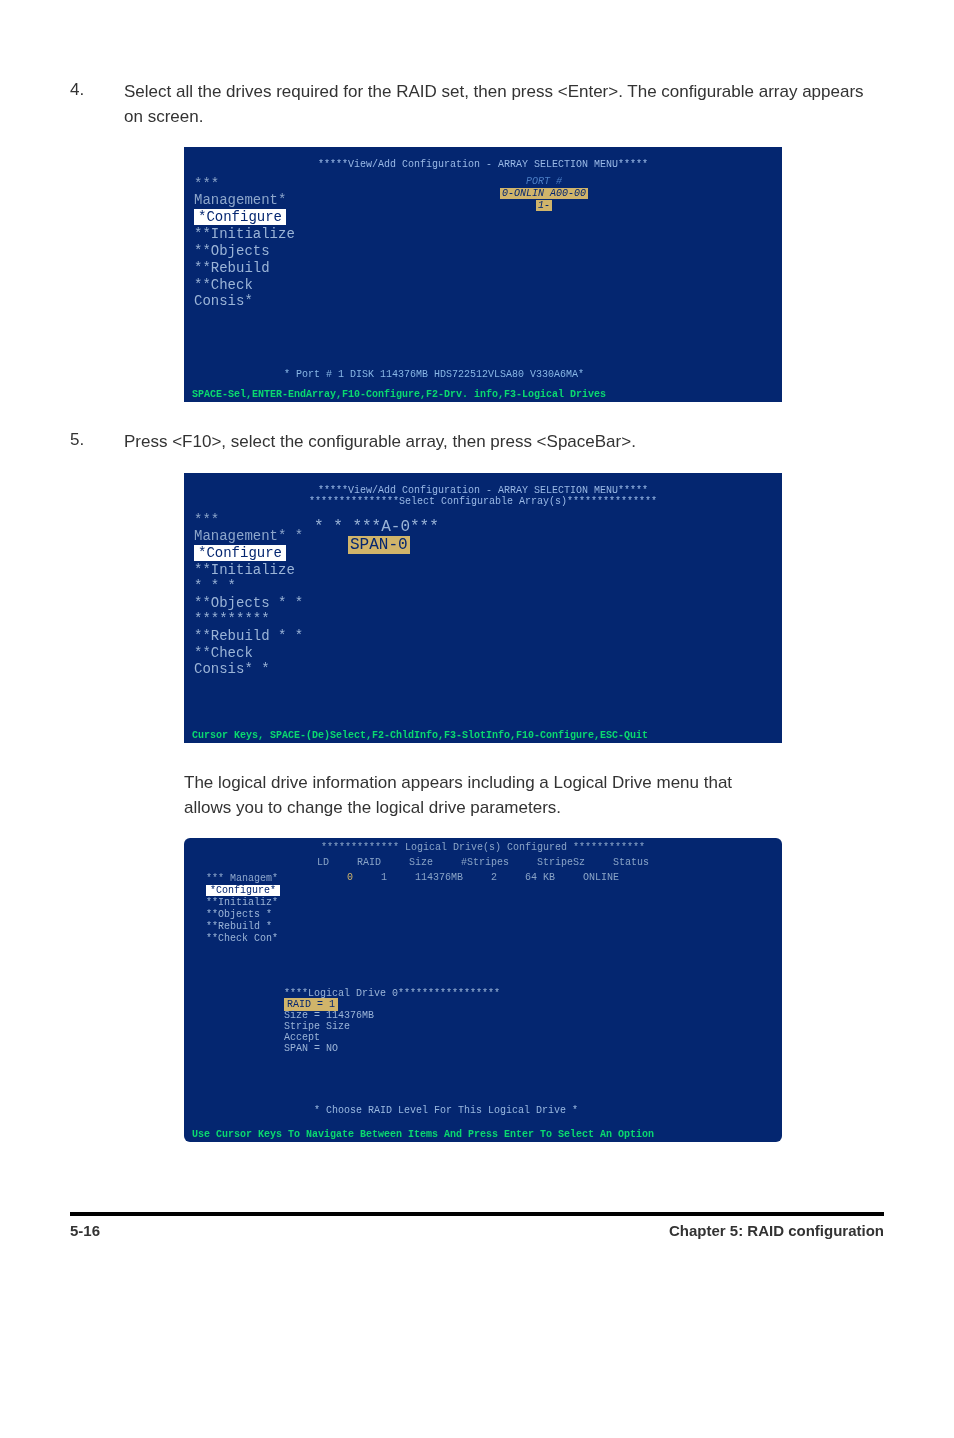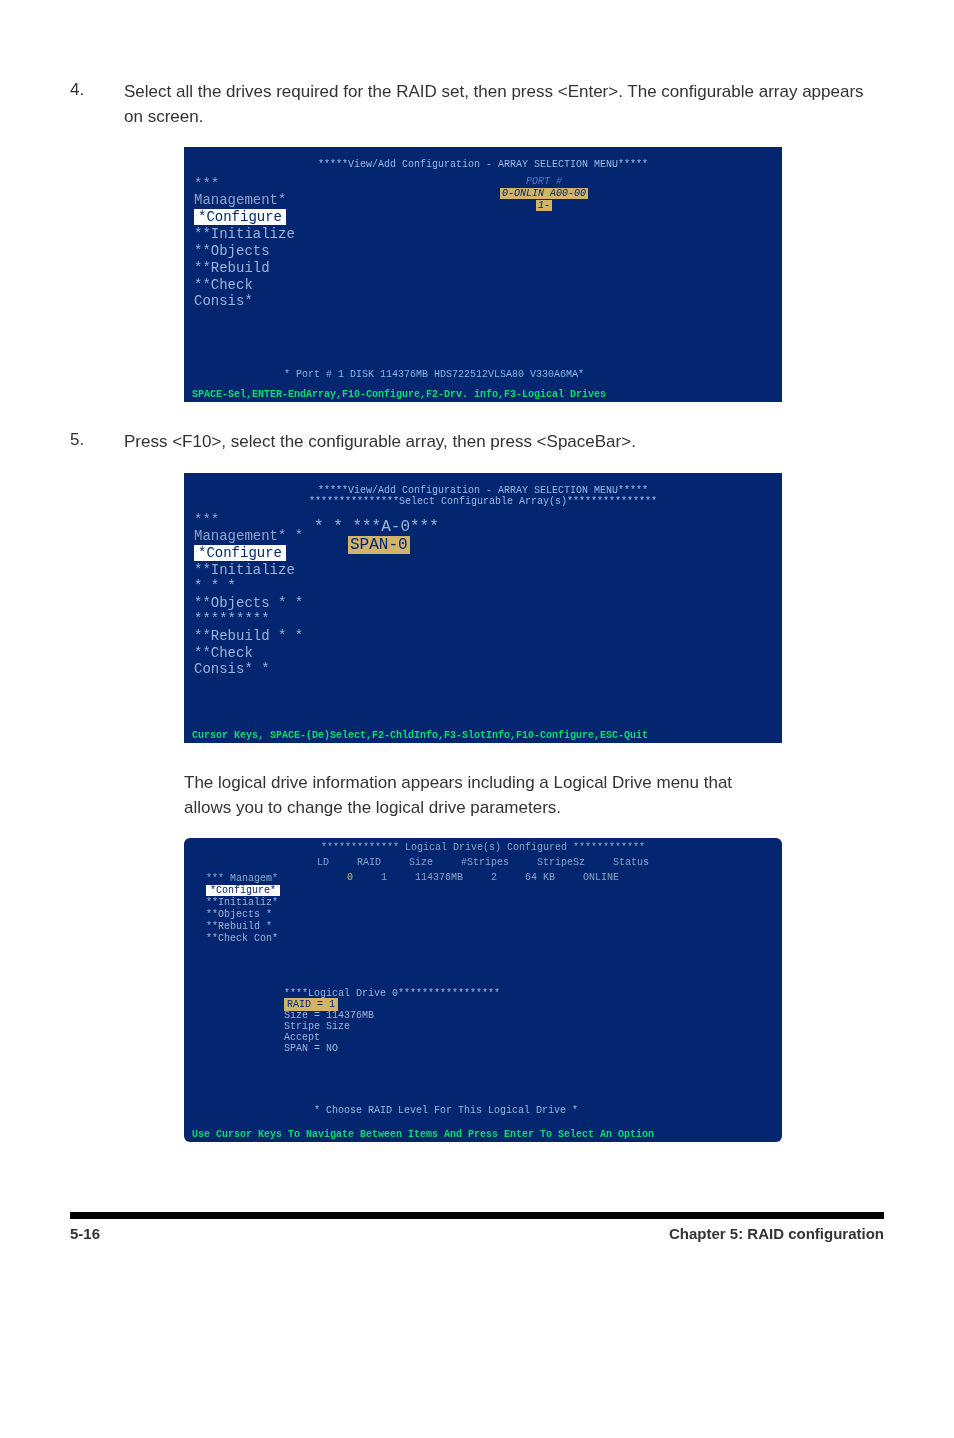--- a/index.html
+++ b/index.html
@@ -135,21 +135,21 @@
     .follow-text {
       margin-left: 114px;
       font-size: 17px;
       line-height: 1.45;
       margin-bottom: 12px;
       width: 598px;
     }
     .page-footer {
       display:flex;
       justify-content: space-between;
-      border-top: 7px solid #000000;
+      border-top: 4px solid #000000;
       margin-top: 70px;
       padding-top: 6px;
       font-size: 15px;
     }
     .page-footer .left { font-weight: bold; }
     .page-footer .right { font-weight: bold; }
   </style>
 </head>
 <body>
 

